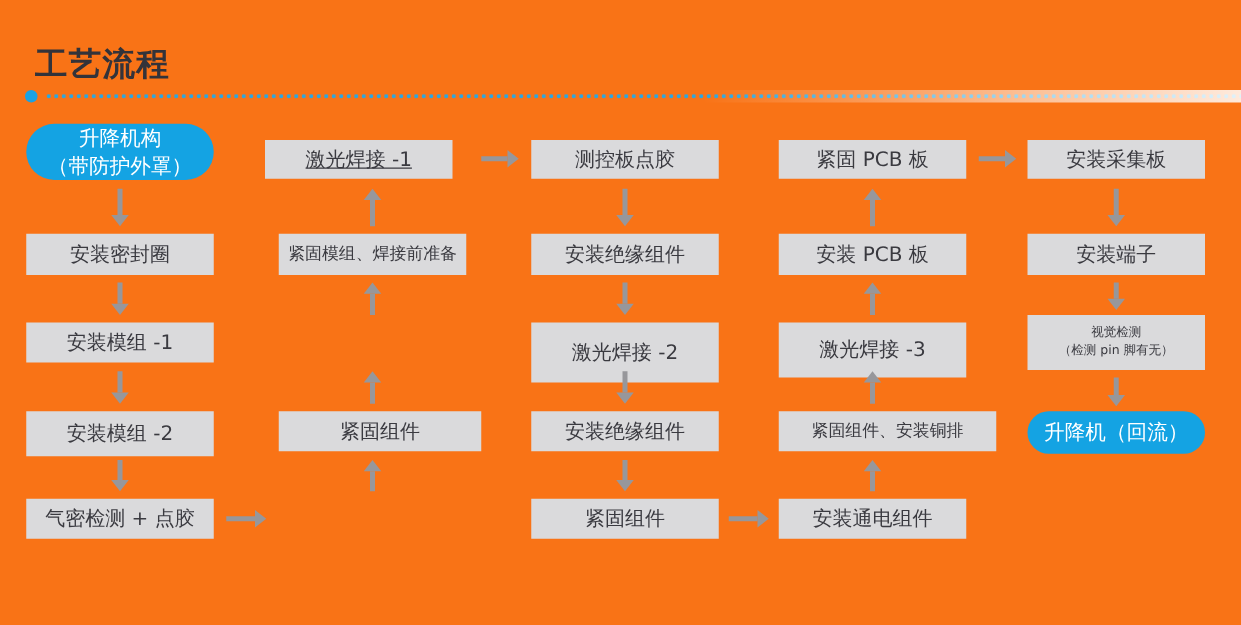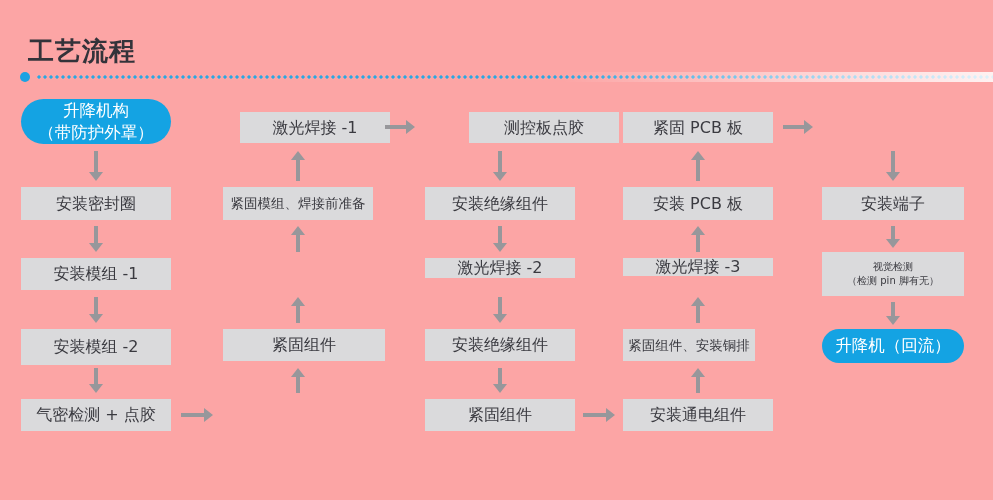--- a/index.html
+++ b/index.html
@@ -1,20 +1,20 @@
 <!DOCTYPE html>
 <html><head>
 <meta charset="utf-8">
 <style>
   * { margin:0; padding:0; box-sizing:border-box; }
   html,body { background:#ffffff; }
   .canvas {
     position:relative;
     width:993px; height:500px;
-    background:#fca5a5;
+    background:#f97316;
     overflow:hidden;
     font-family:"DejaVu Sans","Liberation Sans",sans-serif;
   }
   .page-title {
     position:absolute; left:28px; top:34px;
     font-size:26px; font-weight:700; color:#33333a;
     letter-spacing:1px;
   }
   .rule { position:absolute; left:20px; right:0; top:72px; height:10px; }
   .rule .lead-dot {
@@ -97,21 +97,21 @@
     </div>
   <div class="v-arrow down" style="left:87px; top:297px; height:26px;">
       <div class="shaft"></div>
       <div class="head"></div>
     </div>
   <div class="v-arrow down" style="left:87px; top:368px; height:25px;">
       <div class="shaft"></div>
       <div class="head"></div>
     </div>
 
-  <div class="step" style="left:240px; top:112px; width:150px; height:31px;">
+  <div class="step" style="left:212px; top:112px; width:150px; height:31px;text-decoration:underline;">
     <span>激光焊接 -1</span>
   </div>
   <div class="step small" style="left:223px; top:187px; width:150px; height:33px;">
     <span>紧固模组、焊接前准备</span>
   </div>
   <div class="step" style="left:223px; top:329px; width:162px; height:32px;">
     <span>紧固组件</span>
   </div>
 
   <div class="v-arrow up" style="left:289px; top:151px; height:30px;">
@@ -124,27 +124,27 @@
     </div>
   <div class="v-arrow up" style="left:289px; top:297px; height:26px;">
       <div class="head"></div>
       <div class="shaft"></div>
     </div>
   <div class="v-arrow up" style="left:289px; top:368px; height:25px;">
       <div class="head"></div>
       <div class="shaft"></div>
     </div>
 
-  <div class="step" style="left:425px; top:112px; width:150px; height:31px;margin-left:44px;">
+  <div class="step" style="left:425px; top:112px; width:150px; height:31px;">
     <span>测控板点胶</span>
   </div>
   <div class="step" style="left:425px; top:187px; width:150px; height:33px;">
     <span>安装绝缘组件</span>
   </div>
-  <div class="step" style="left:425px; top:258px; width:150px; height:20px;">
+  <div class="step" style="left:425px; top:258px; width:150px; height:48px;">
     <span>激光焊接 -2</span>
   </div>
   <div class="step" style="left:425px; top:329px; width:150px; height:32px;">
     <span>安装绝缘组件</span>
   </div>
   <div class="step" style="left:425px; top:399px; width:150px; height:32px;">
     <span>紧固组件</span>
   </div>
 
   <div class="v-arrow down" style="left:491px; top:151px; height:30px;">
@@ -163,24 +163,24 @@
       <div class="shaft"></div>
       <div class="head"></div>
     </div>
 
   <div class="step" style="left:623px; top:112px; width:150px; height:31px;">
     <span>紧固 PCB 板</span>
   </div>
   <div class="step" style="left:623px; top:187px; width:150px; height:33px;">
     <span>安装 PCB 板</span>
   </div>
-  <div class="step" style="left:623px; top:258px; width:150px; height:18px;">
+  <div class="step" style="left:623px; top:258px; width:150px; height:44px;">
     <span>激光焊接 -3</span>
   </div>
-  <div class="step small" style="left:623px; top:329px; width:132px; height:32px;align-items:center;">
+  <div class="step small" style="left:623px; top:329px; width:174px; height:32px;align-items:center;">
     <span>紧固组件、安装铜排</span>
   </div>
   <div class="step" style="left:623px; top:399px; width:150px; height:32px;">
     <span>安装通电组件</span>
   </div>
 
   <div class="v-arrow up" style="left:689px; top:151px; height:30px;">
       <div class="head"></div>
       <div class="shaft"></div>
     </div>
@@ -190,20 +190,23 @@
     </div>
   <div class="v-arrow up" style="left:689px; top:297px; height:26px;">
       <div class="head"></div>
       <div class="shaft"></div>
     </div>
   <div class="v-arrow up" style="left:689px; top:368px; height:25px;">
       <div class="head"></div>
       <div class="shaft"></div>
     </div>
 
+  <div class="step" style="left:822px; top:112px; width:142px; height:31px;">
+    <span>安装采集板</span>
+  </div>
   <div class="step" style="left:822px; top:187px; width:142px; height:33px;">
     <span>安装端子</span>
   </div>
   <div class="step tiny" style="left:822px; top:252px; width:142px; height:44px;">
     <span>视觉检测</span>
     <span>（检测 pin 脚有无）</span>
   </div>
   <div class="step highlight pill-sm" style="left:822px; top:329px; width:142px; height:34px;">
     <span>升降机（回流）</span>
   </div>

